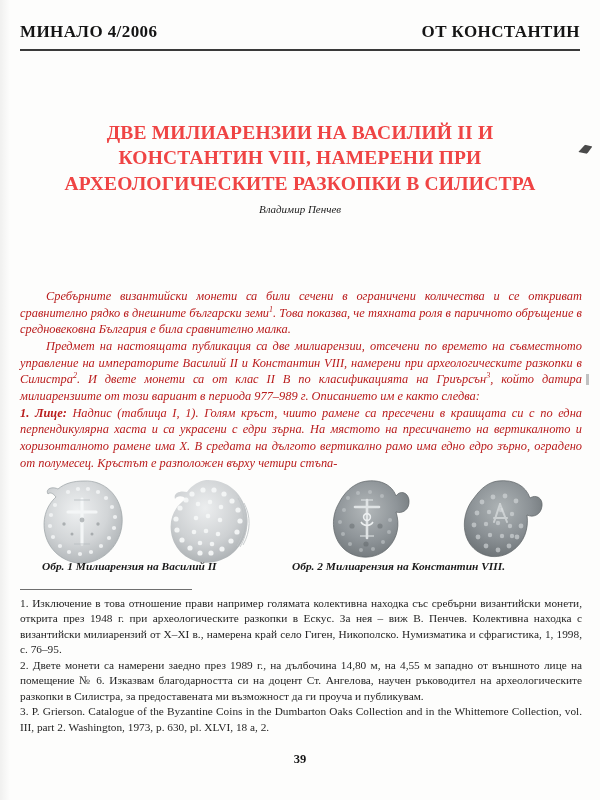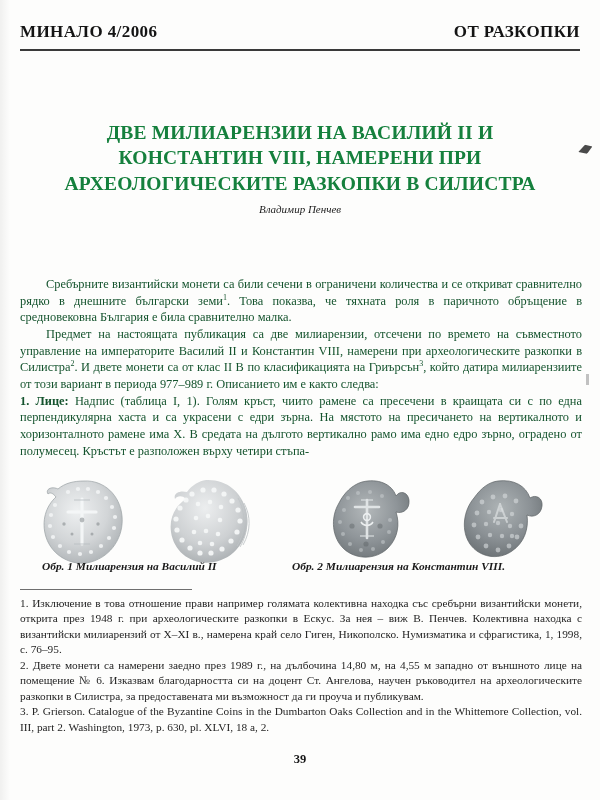--- a/index.html
+++ b/index.html
@@ -49,39 +49,40 @@
     right: 40px;
     top: 120px;
     text-align: center;
   }
   .title-block h1 {
     margin: 0;
     font-size: 19.5px;
     line-height: 1.30;
     font-weight: bold;
     letter-spacing: 0.2px;
-    color: #15803d;
+    color: #ef4444;
   }
   .byline {
     margin-top: 7px;
     font-style: italic;
     font-size: 11px;
     color: #1b1b1b;
   }
 
   
   .body-text {
     position: absolute;
     left: 20px;
     right: 18px;
-    top: 276px;
+    top: 288px;
     font-size: 12.4px;
     line-height: 1.345;
     text-align: justify;
-    color: #14532d;
+    color: #b91c1c;
+    font-style: italic;
   }
   .body-text p {
     margin: 0;
     text-indent: 26px;
   }
   .body-text p.noindent { text-indent: 0; }
   .body-text sup {
     font-size: 8px;
     vertical-align: super;
     line-height: 0;
@@ -184,21 +185,21 @@
 </style>
 </head>
 <body>
 
 <div class="page">
 
   <div class="artifact edge-shade"></div>
 
   <div class="running-head">
     <span class="rh-left">МИНАЛО 4/2006</span>
-    <span class="rh-right">ОТ РАЗКОПКИ</span>
+    <span class="rh-right">ОТ КОНСТАНТИН</span>
   </div>
   <div class="head-rule"></div>
 
   <div class="title-block">
     <h1>ДВЕ МИЛИАРЕНЗИИ НА ВАСИЛИЙ II И КОНСТАНТИН VIII, НАМЕРЕНИ ПРИ АРХЕОЛОГИЧЕСКИТЕ РАЗКОПКИ В СИЛИСТРА</h1>
     <div class="byline">Владимир Пенчев</div>
   </div>
 
   <div class="body-text">
     <p><span>Сребърните византийски монети са били сечени в ограничени количества и се откриват сравнително рядко в днешните български земи</span><sup>1</sup><span>. Това показва, че тяхната роля в паричното обръщение в средновековна България е била сравнително малка.</span></p>

